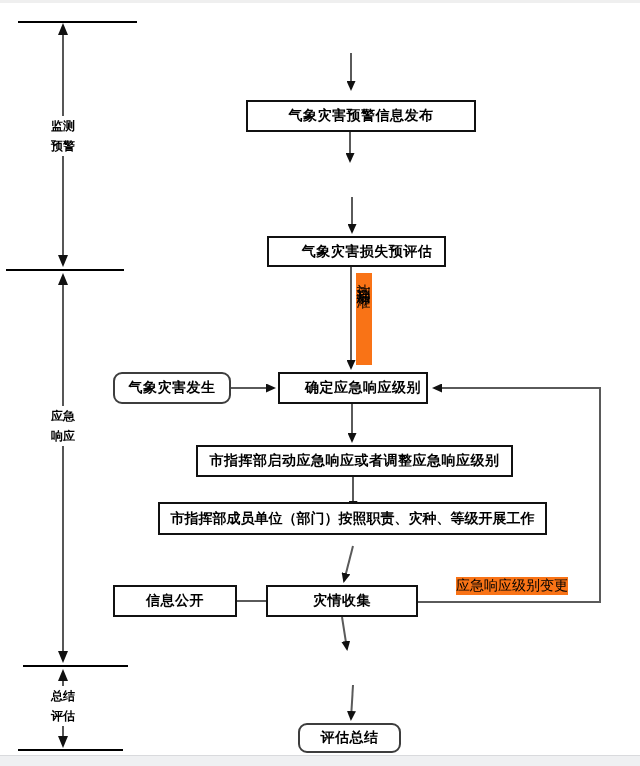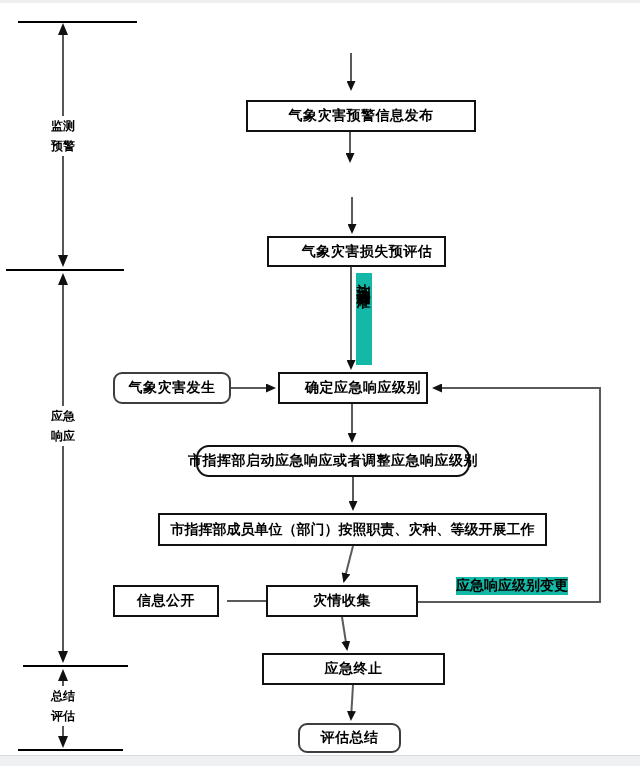--- a/index.html
+++ b/index.html
@@ -13,22 +13,22 @@
     background:#ffffff;border:2px solid #111111;box-sizing:border-box;
     font-size:14px;font-weight:bold;color:#000;white-space:nowrap;
     letter-spacing:.5px;z-index:2;
   }
   .node.rounded{border-radius:9px;border-color:#3d3d3d;}
   .phase-label{
     position:absolute;width:52px;text-align:center;background:#ffffff;
     font-size:12px;font-weight:bold;color:#000;line-height:20px;z-index:2;
   }
   .edge-label{
-    position:absolute;font-size:14px;font-weight:bold;color:#000;z-index:2;
-    background:#14b8a6;
+    position:absolute;font-size:14px;font-weight:normal;color:#000;z-index:2;
+    background:#f97316;
   }
   .edge-label.vertical{
     writing-mode:vertical-rl;text-orientation:upright;letter-spacing:2px;
     line-height:16px;
   }
   .band-top{position:absolute;left:0;top:0;width:640px;height:3px;background:#efefef;z-index:1;}
   .band-bottom{position:absolute;left:0;top:755px;width:640px;height:11px;background:#eff0f2;border-top:1px solid #d9dadd;box-sizing:border-box;z-index:1;}
 </style>
 </head>
 <body>
@@ -97,29 +97,28 @@
 
   <div class="node" style="left:246px;top:80px;width:230px;height:32px;margin-top:20px;">气象灾害预警信息发布</div>
 
 
   <div class="node" style="left:267px;top:236px;width:179px;height:31px;padding-left:21px;">气象灾害损失预评估</div>
 
   <div class="node rounded" style="left:113px;top:372px;width:118px;height:32px;">气象灾害发生</div>
 
   <div class="node" style="left:278px;top:372px;width:150px;height:32px;padding-left:20px;">确定应急响应级别</div>
 
-  <div class="node" style="left:196px;top:445px;width:274px;height:32px;border-radius:13px;">市指挥部启动应急响应或者调整应急响应级别</div>
+  <div class="node" style="left:196px;top:445px;width:317px;height:32px;">市指挥部启动应急响应或者调整应急响应级别</div>
 
-  <div class="node" style="left:158px;top:513px;width:389px;height:33px;letter-spacing:0;">市指挥部成员单位（部门）按照职责、灾种、等级开展工作</div>
+  <div class="node" style="left:158px;top:502px;width:389px;height:33px;letter-spacing:0;">市指挥部成员单位（部门）按照职责、灾种、等级开展工作</div>
 
-  <div class="node" style="left:113px;top:585px;width:106px;height:32px;">信息公开</div>
+  <div class="node" style="left:113px;top:585px;width:124px;height:32px;">信息公开</div>
 
   <div class="node" style="left:266px;top:585px;width:152px;height:32px;">灾情收集</div>
 
-  <div class="node" style="left:262px;top:653px;width:183px;height:32px;">应急终止</div>
 
   <div class="node rounded" style="left:298px;top:723px;width:103px;height:30px;text-align:right;">评估总结</div>
 
   <div class="edge-label vertical" style="left:356px;top:273px;height:92px;">达到启动标准</div>
 
   <div class="edge-label" style="left:456px;top:577px;">应急响应级别变更</div>
 
 </div>
 
 </body></html>

